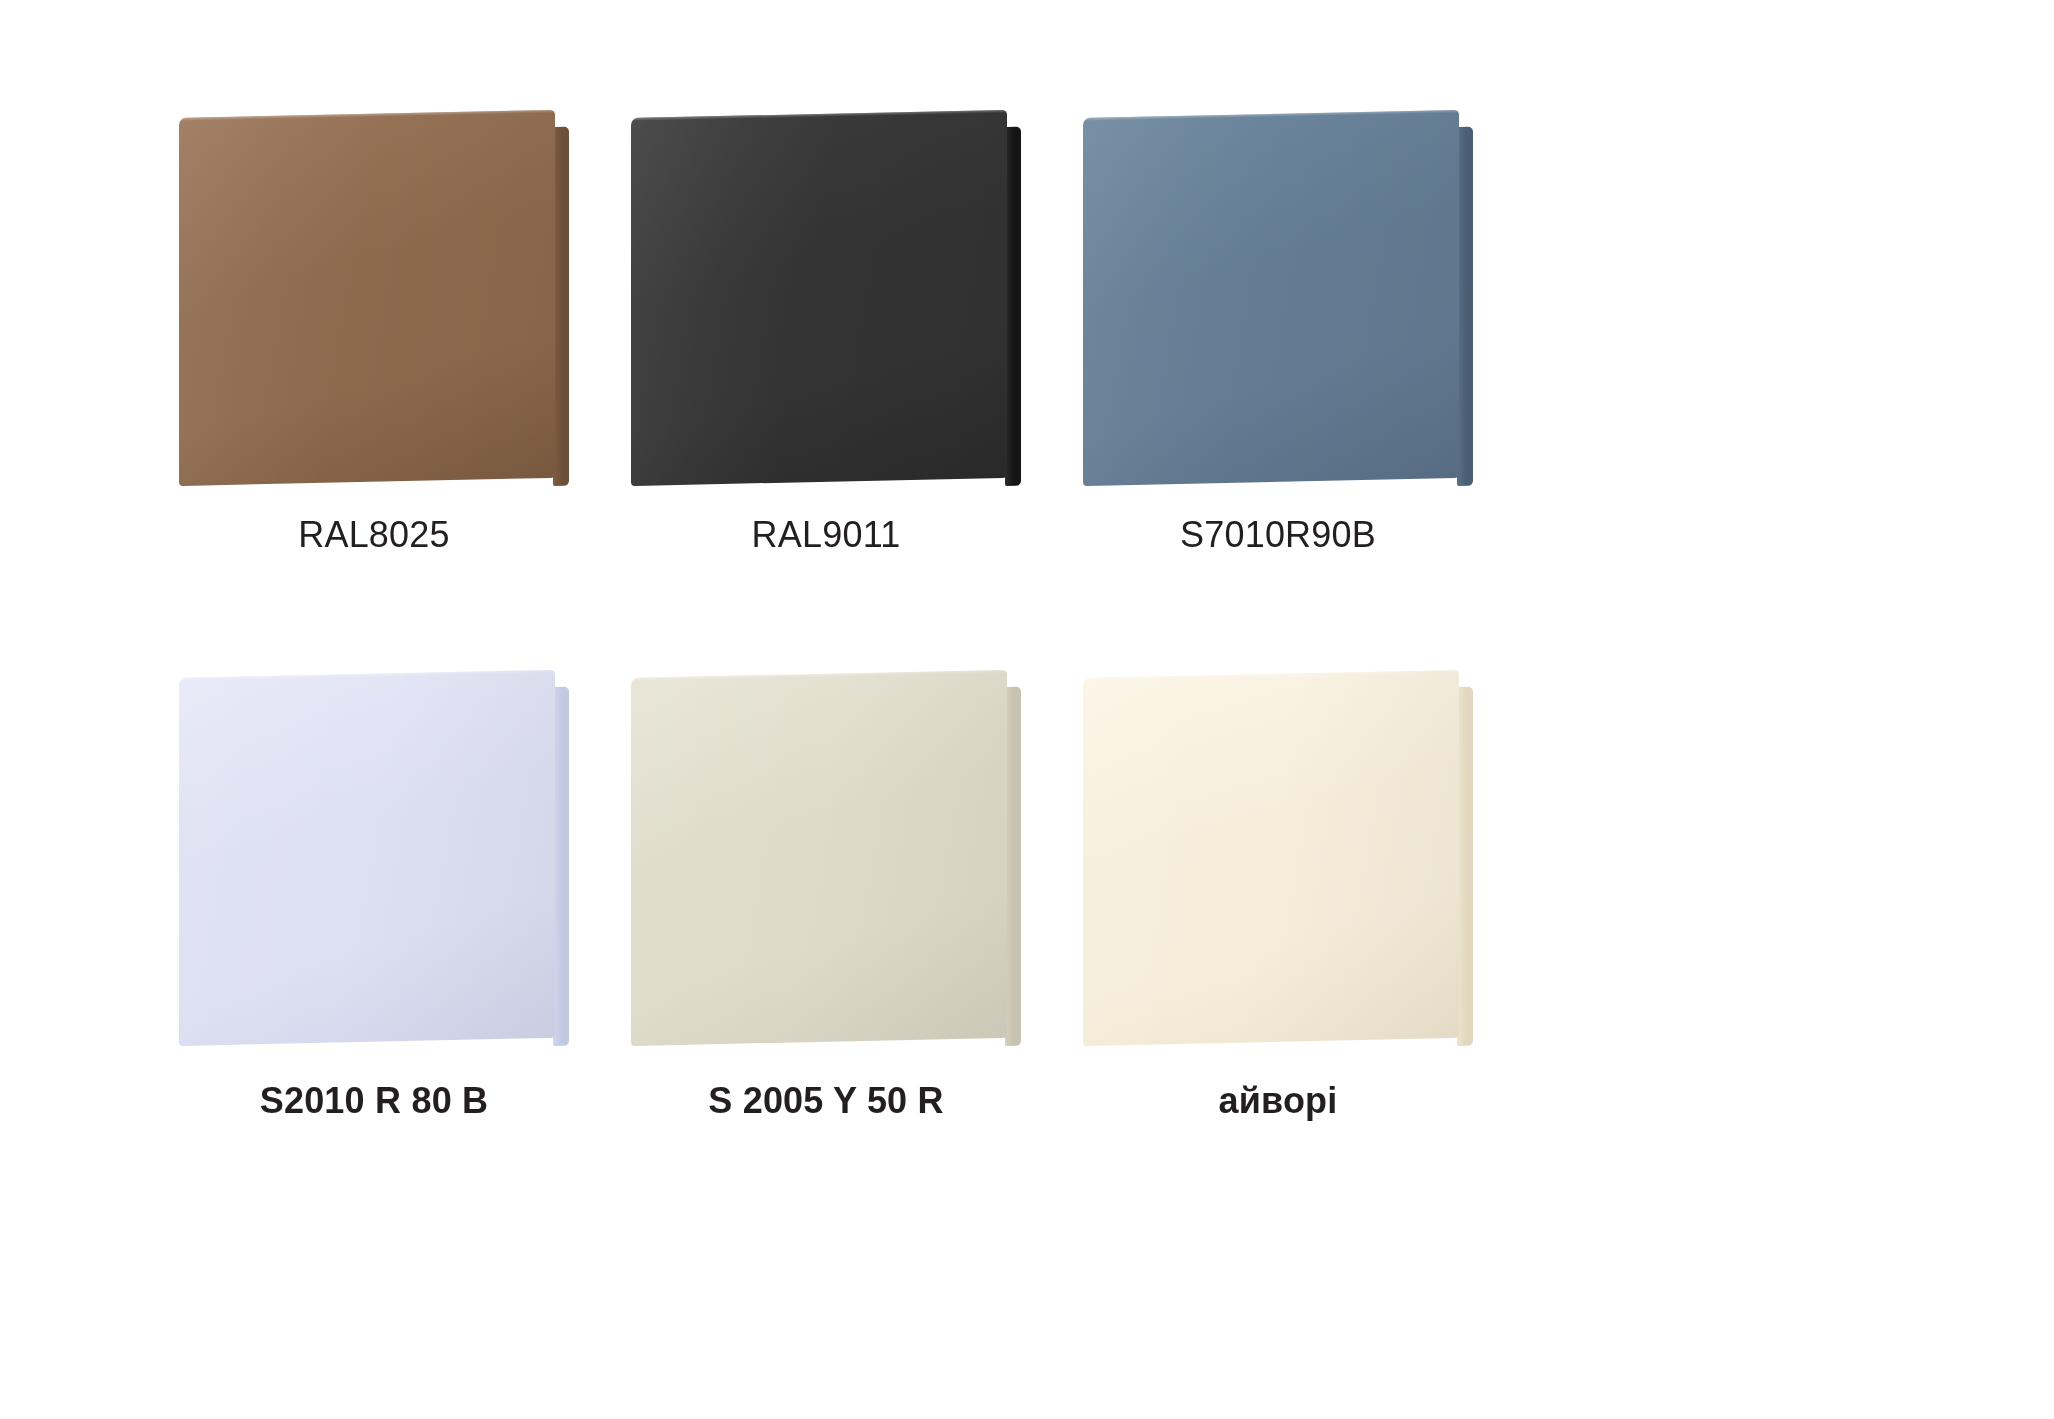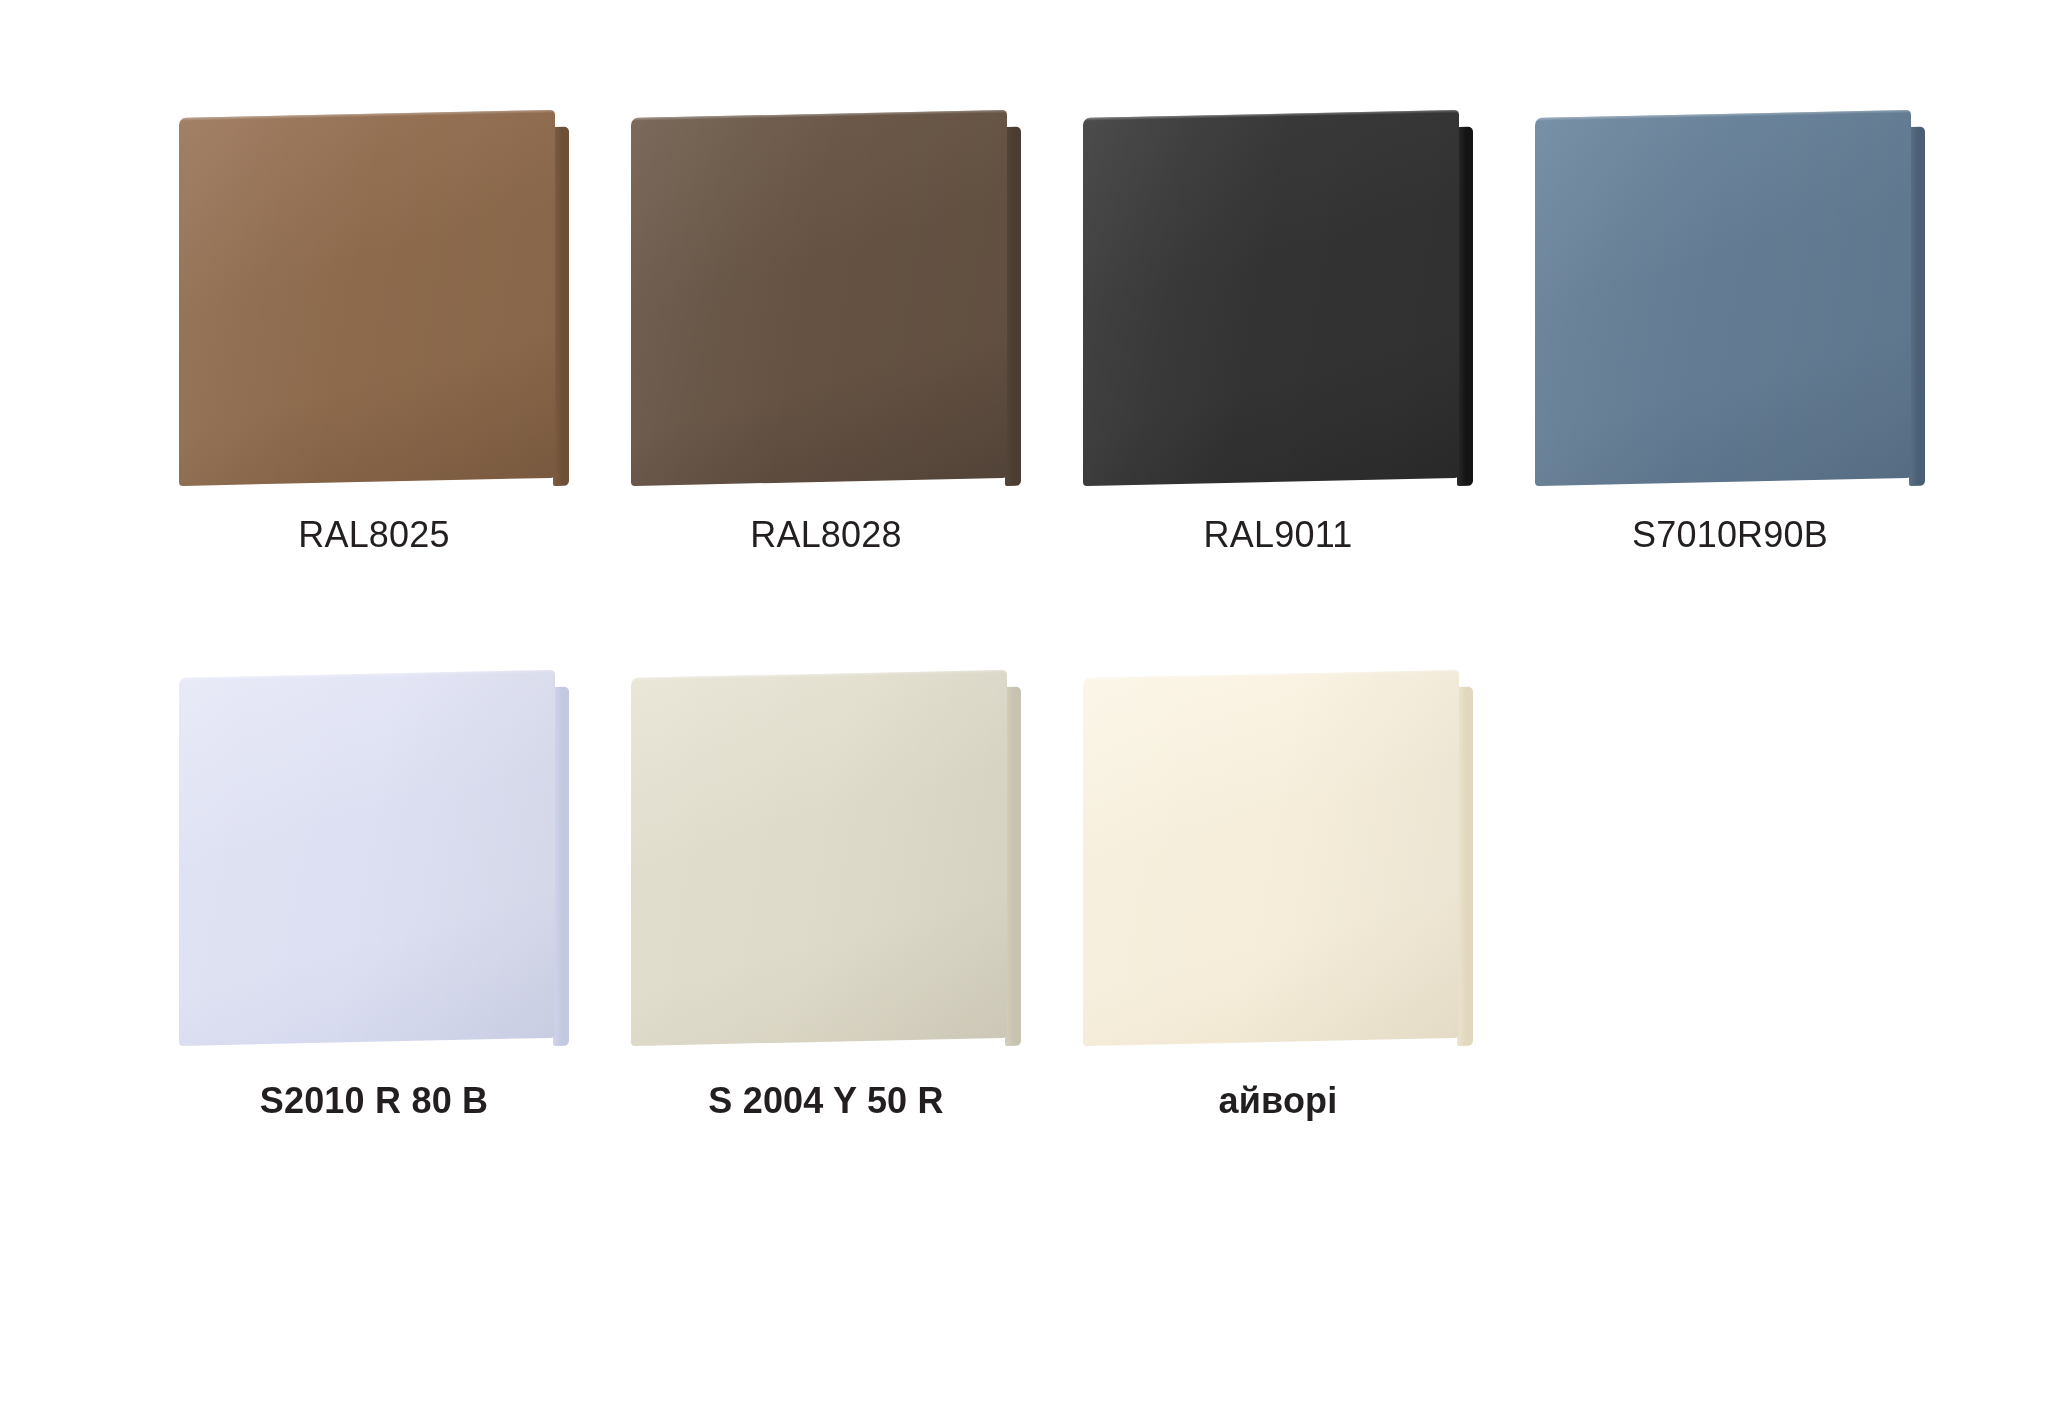--- a/index.html
+++ b/index.html
@@ -127,27 +127,20 @@
   <div class="swatch-row row-1">
 
     <div class="swatch-cell">
       <div class="panel-wrap">
         <div class="panel-side" style="background: linear-gradient(to right, rgb(126, 93, 66) 0%, rgb(110, 80, 57) 55%, rgb(110, 80, 57) 100%);"></div>
         <div class="panel-face" style="background: linear-gradient(165deg, rgb(154, 117, 89) 0%, rgb(141, 106, 76) 42%, rgb(141, 106, 76) 68%, rgb(126, 93, 66) 100%);"></div>
       </div>
       <div class="swatch-label">RAL8025</div>
     </div>
 
-    <div class="swatch-cell">
-      <div class="panel-wrap">
-        <div class="panel-side" style="background: linear-gradient(to right, rgb(86, 70, 58) 0%, rgb(75, 61, 49) 55%, rgb(75, 61, 49) 100%);"></div>
-        <div class="panel-face" style="background: linear-gradient(165deg, rgb(111, 92, 76) 0%, rgb(101, 82, 67) 42%, rgb(101, 82, 67) 68%, rgb(86, 70, 58) 100%);"></div>
-      </div>
-      <div class="swatch-label">RAL8028</div>
-    </div>
 
     <div class="swatch-cell">
       <div class="panel-wrap">
         <div class="panel-side" style="background: linear-gradient(to right, rgb(43, 43, 43) 0%, rgb(20, 20, 20) 55%, rgb(20, 20, 20) 100%);"></div>
         <div class="panel-face" style="background: linear-gradient(165deg, rgb(59, 59, 59) 0%, rgb(51, 51, 51) 42%, rgb(51, 51, 51) 68%, rgb(43, 43, 43) 100%);"></div>
       </div>
       <div class="swatch-label">RAL9011</div>
     </div>
 
     <div class="swatch-cell">
@@ -169,21 +162,21 @@
       </div>
       <div class="swatch-label">S2010 R 80 B</div>
     </div>
 
 
     <div class="swatch-cell">
       <div class="panel-wrap">
         <div class="panel-side" style="background: linear-gradient(to right, rgb(213, 208, 190) 0%, rgb(200, 195, 176) 55%, rgb(200, 195, 176) 100%);"></div>
         <div class="panel-face" style="background: linear-gradient(165deg, rgb(231, 228, 213) 0%, rgb(223, 219, 202) 42%, rgb(223, 219, 202) 68%, rgb(213, 208, 190) 100%);"></div>
       </div>
-      <div class="swatch-label">S 2004 Y 50 R</div>
+      <div class="swatch-label">S 2005 Y 50 R</div>
     </div>
 
     <div class="swatch-cell">
       <div class="panel-wrap">
         <div class="panel-side" style="background: linear-gradient(to right, rgb(238, 229, 207) 0%, rgb(226, 216, 191) 55%, rgb(226, 216, 191) 100%);"></div>
         <div class="panel-face" style="background: linear-gradient(165deg, rgb(251, 245, 230) 0%, rgb(246, 238, 219) 42%, rgb(246, 238, 219) 68%, rgb(238, 229, 207) 100%);"></div>
       </div>
       <div class="swatch-label">айворі</div>
     </div>
 

